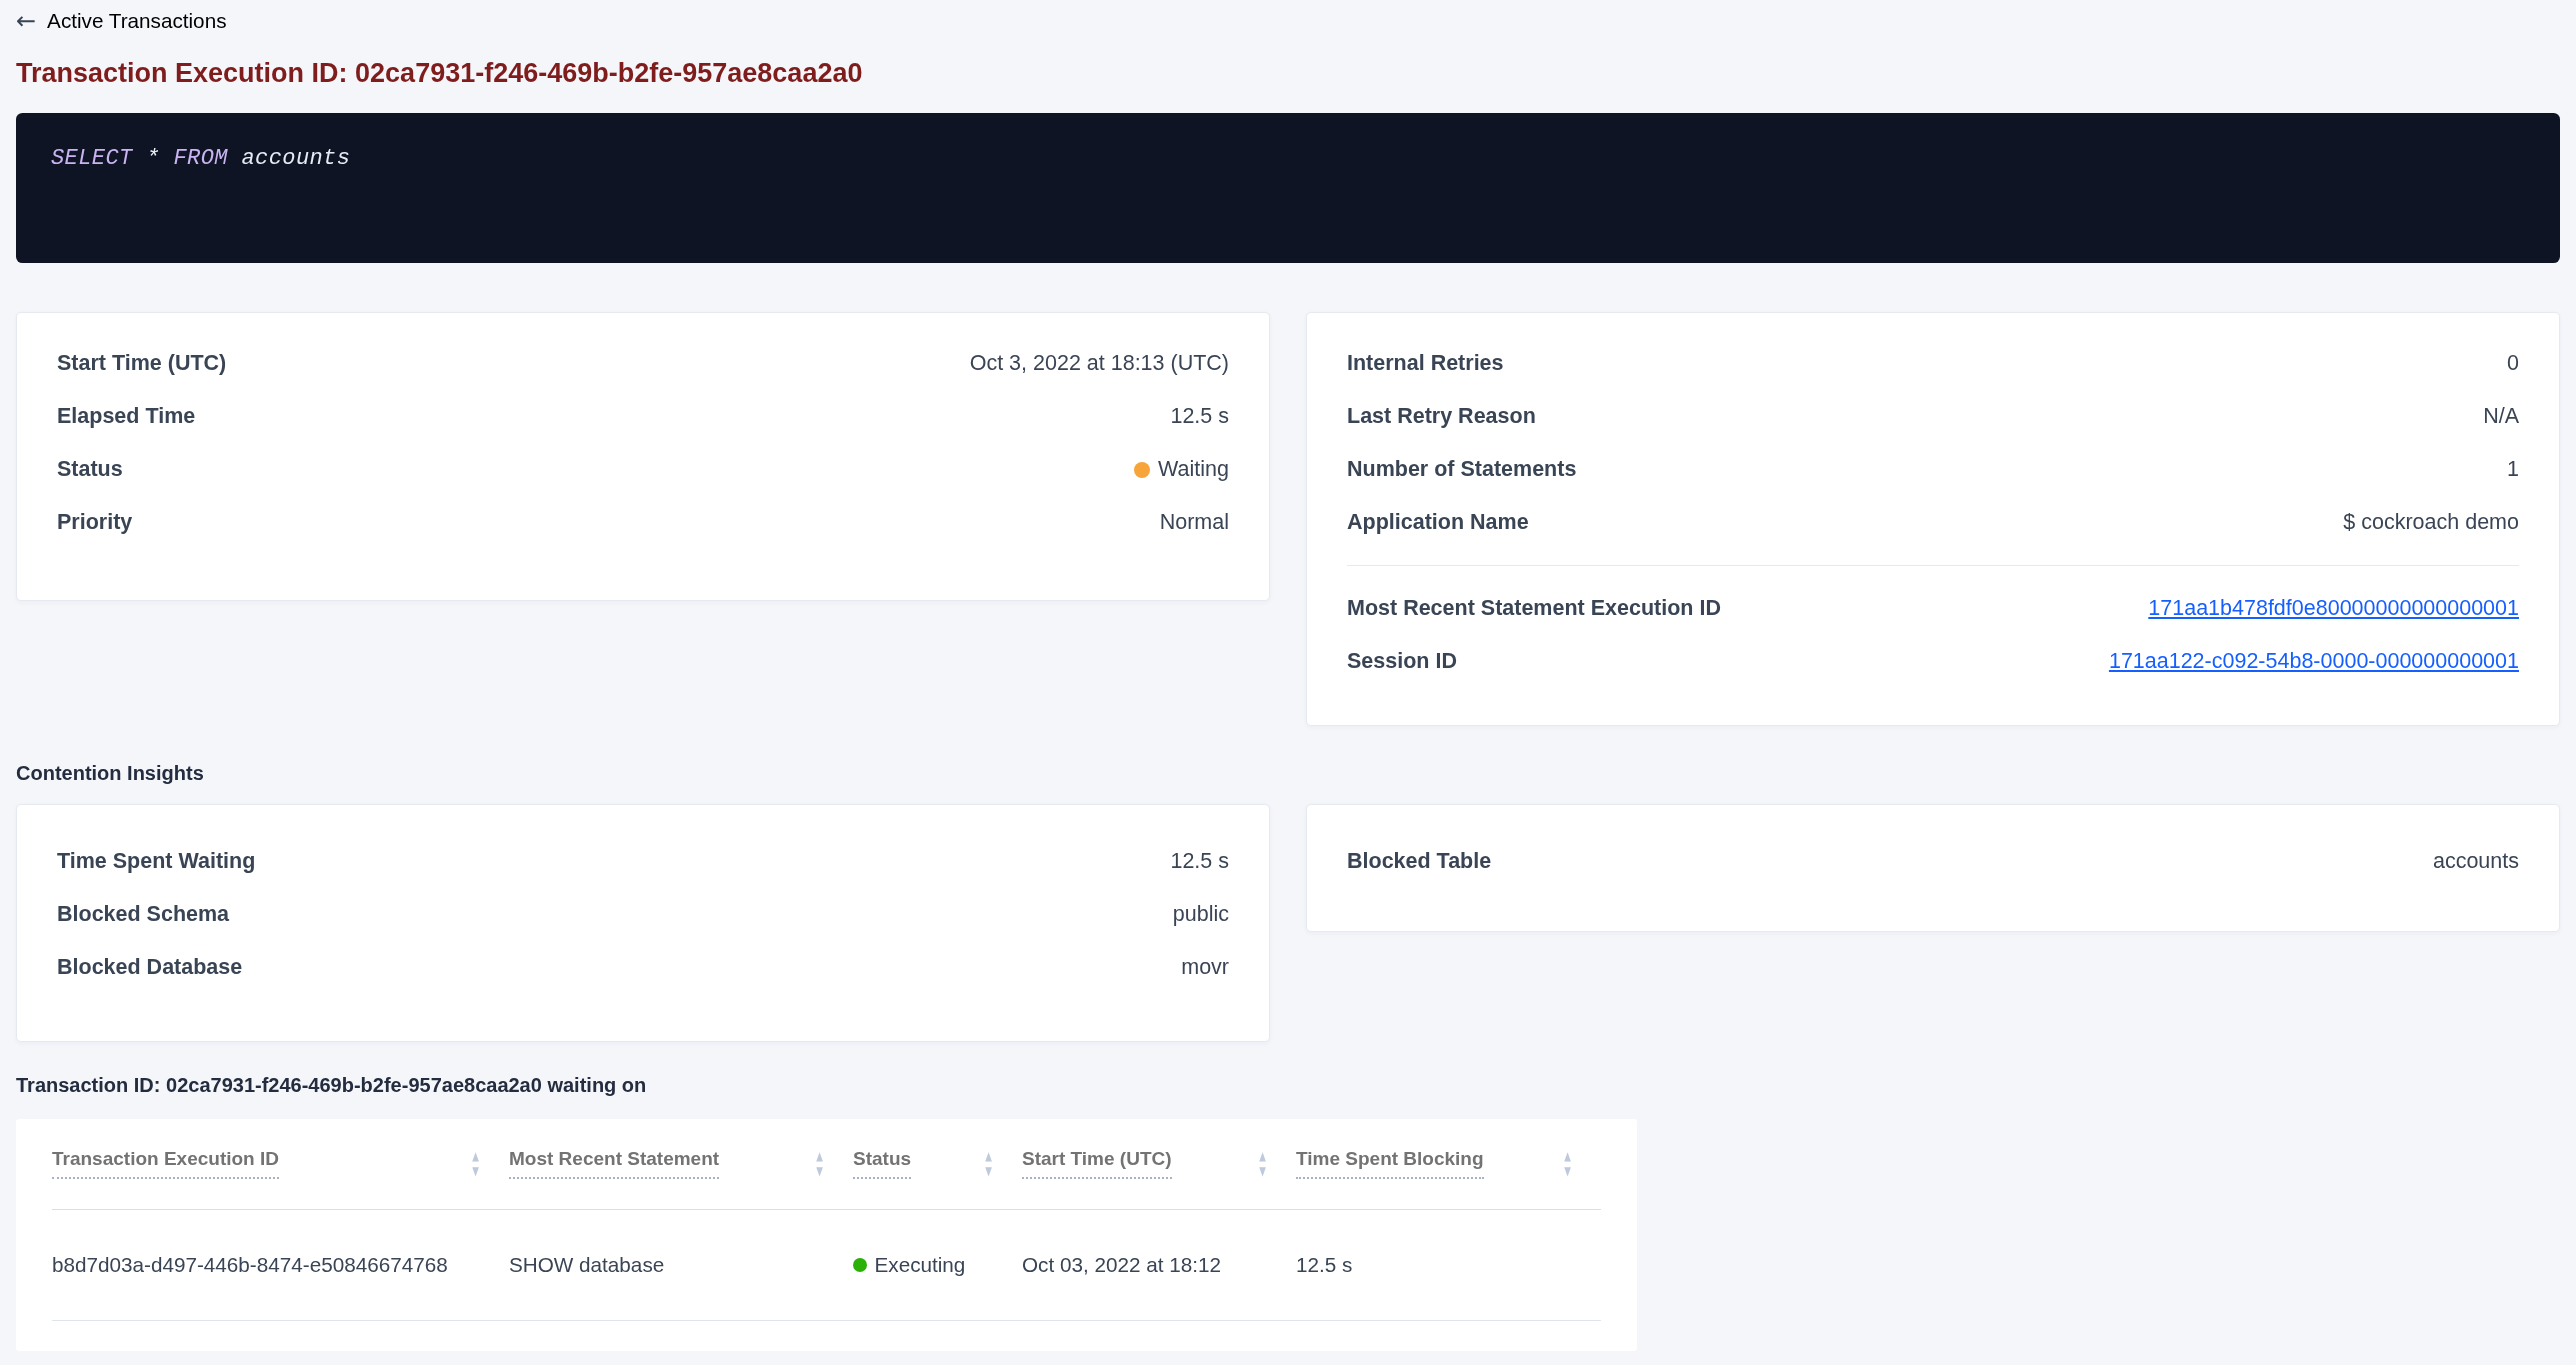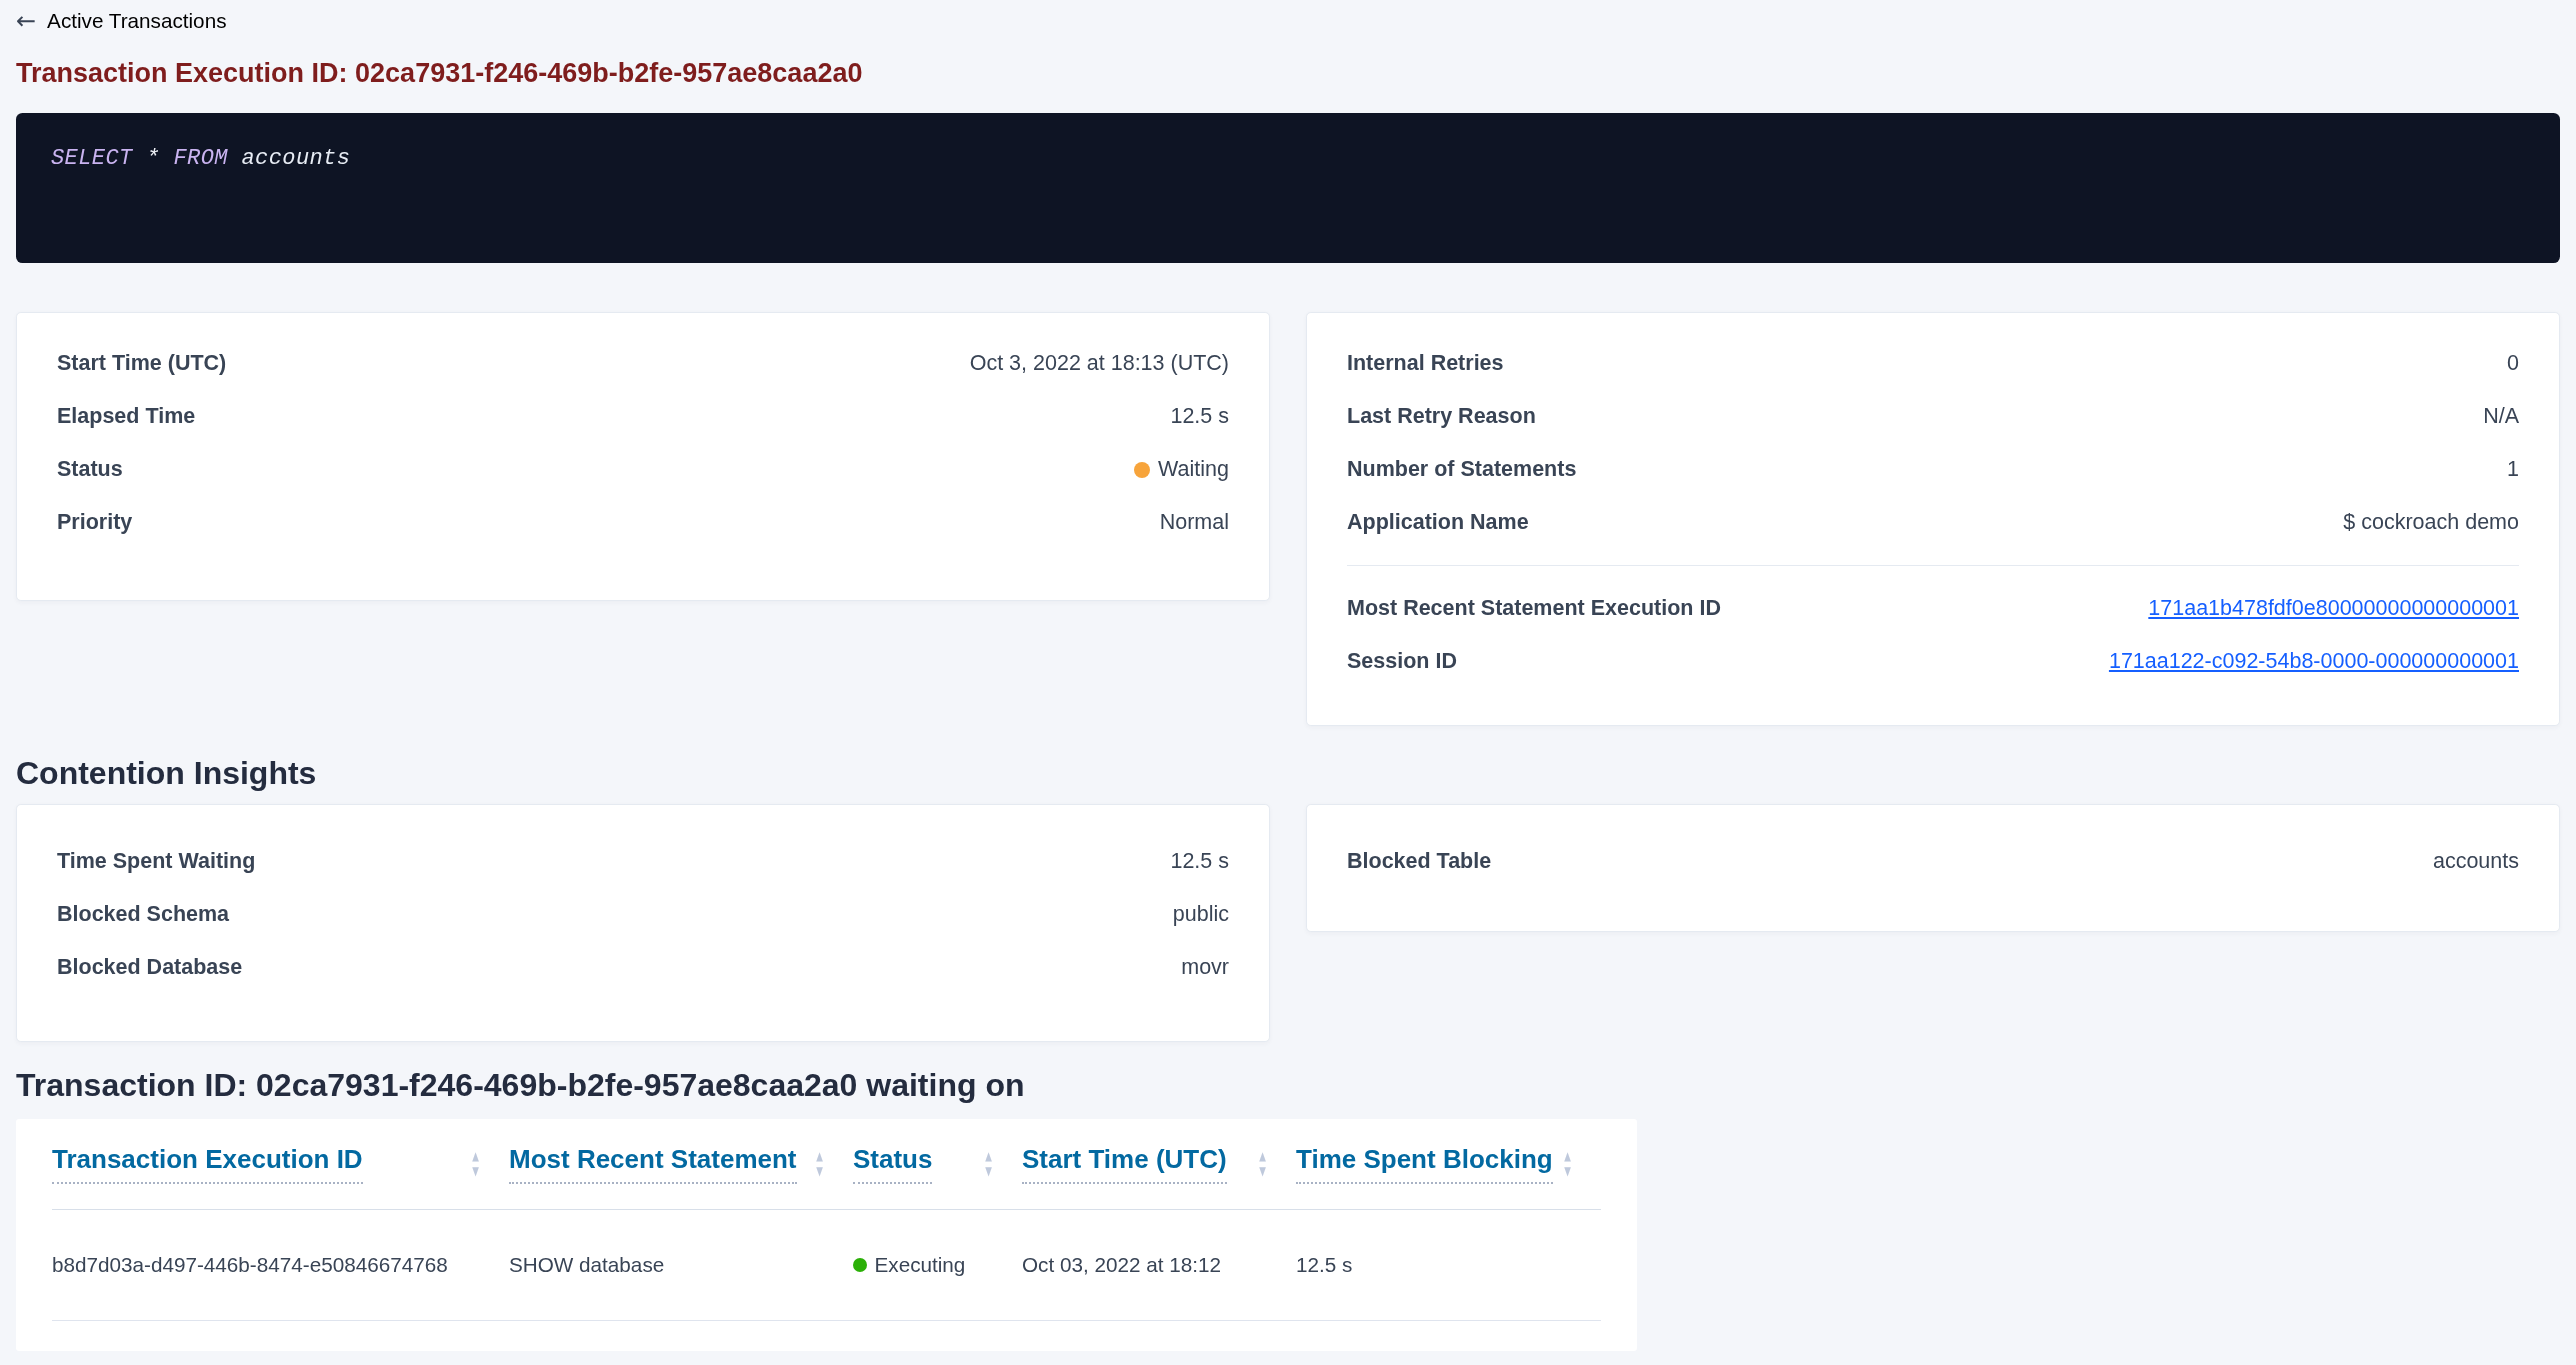--- a/index.html
+++ b/index.html
@@ -85,41 +85,41 @@
   }
 
   .status-value { display:flex; align-items:center; gap:8px; }
   .status-dot {
     width:16px; height:16px; border-radius:50%;
     display:inline-block; flex:none;
   }
 
   
   h2.section-heading {
-    font-size:32px; font-weight:700; color:#242c3f; line-height:29px;
+    font-size:20px; font-weight:700; color:#242c3f; line-height:29px;
   }
   .h-contention { margin-top:33px; }
   .h-waiting    { margin-top:29px; }
 
   
   .table-card {
     margin-top:18.3px;
     width:1621px; height:232px;
     background:#ffffff;
     border-radius:3.2px;
     padding:0 36px;
   }
   .t-header {
     height:91px;
     display:flex; align-items:center;
     border-bottom:1.6px solid #d8dfe9;
   }
   .th { display:flex; align-items:center; }
   .th-label {
-    font-size:26px; font-weight:700; color:#0369a1;
+    font-size:19px; font-weight:700; color:#737373;
     border-bottom:2.4px dotted #a8b2c4;
     padding-bottom:7.2px;
     cursor:pointer;
   }
   .sort-icon {
     margin-left:auto; margin-right:29px;
     display:flex; flex-direction:column; align-items:center; gap:4px;
     color:#bfc9dc; cursor:pointer;
     font-family:"DejaVu Sans", sans-serif;
   }

